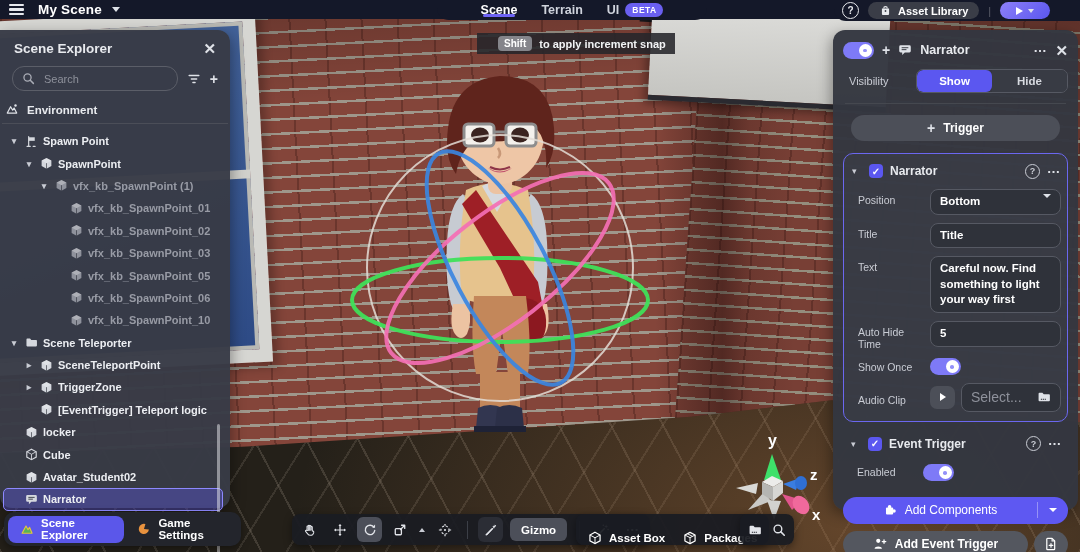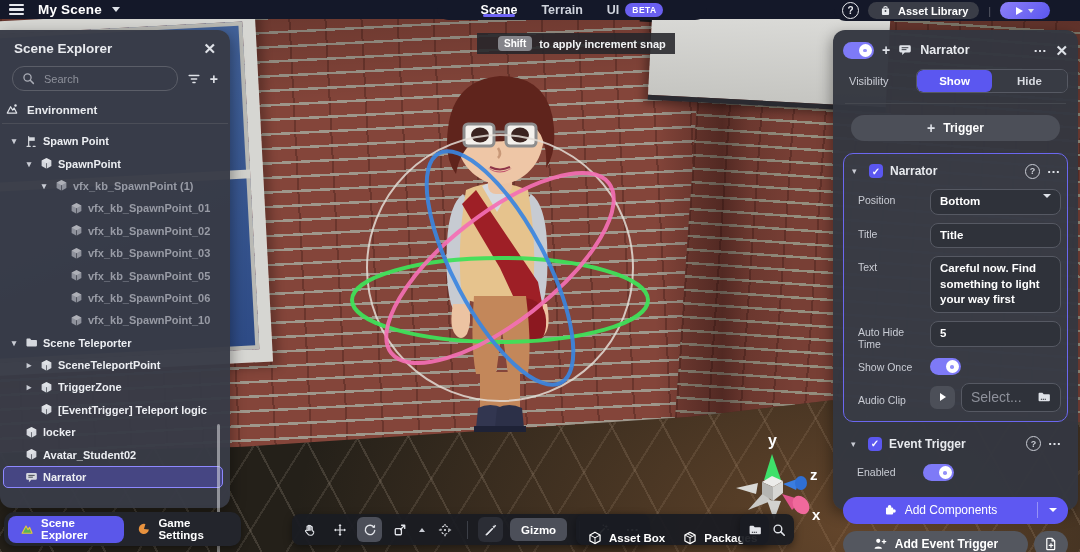--- a/index.html
+++ b/index.html
@@ -533,20 +533,27 @@
     <div class="trow">
       <span class="chev"></span>
       <svg class="ticon" viewBox="0 0 16 16">
           <use href="#i-cube"></use>
         </svg>
       <span>locker</span>
     </div>
     <div class="trow">
       <span class="chev"></span>
       <svg class="ticon" viewBox="0 0 16 16">
+          <use href="#i-cubeo"></use>
+        </svg>
+      <span>Cube</span>
+    </div>
+    <div class="trow">
+      <span class="chev"></span>
+      <svg class="ticon" viewBox="0 0 16 16">
           <use href="#i-cube"></use>
         </svg>
       <span>Avatar_Student02</span>
     </div>
     <div class="trow selected">
       <span class="chev"></span>
       <svg class="ticon" viewBox="0 0 16 16">
           <use href="#i-bubble"></use>
         </svg>
       <span>Narrator</span>

